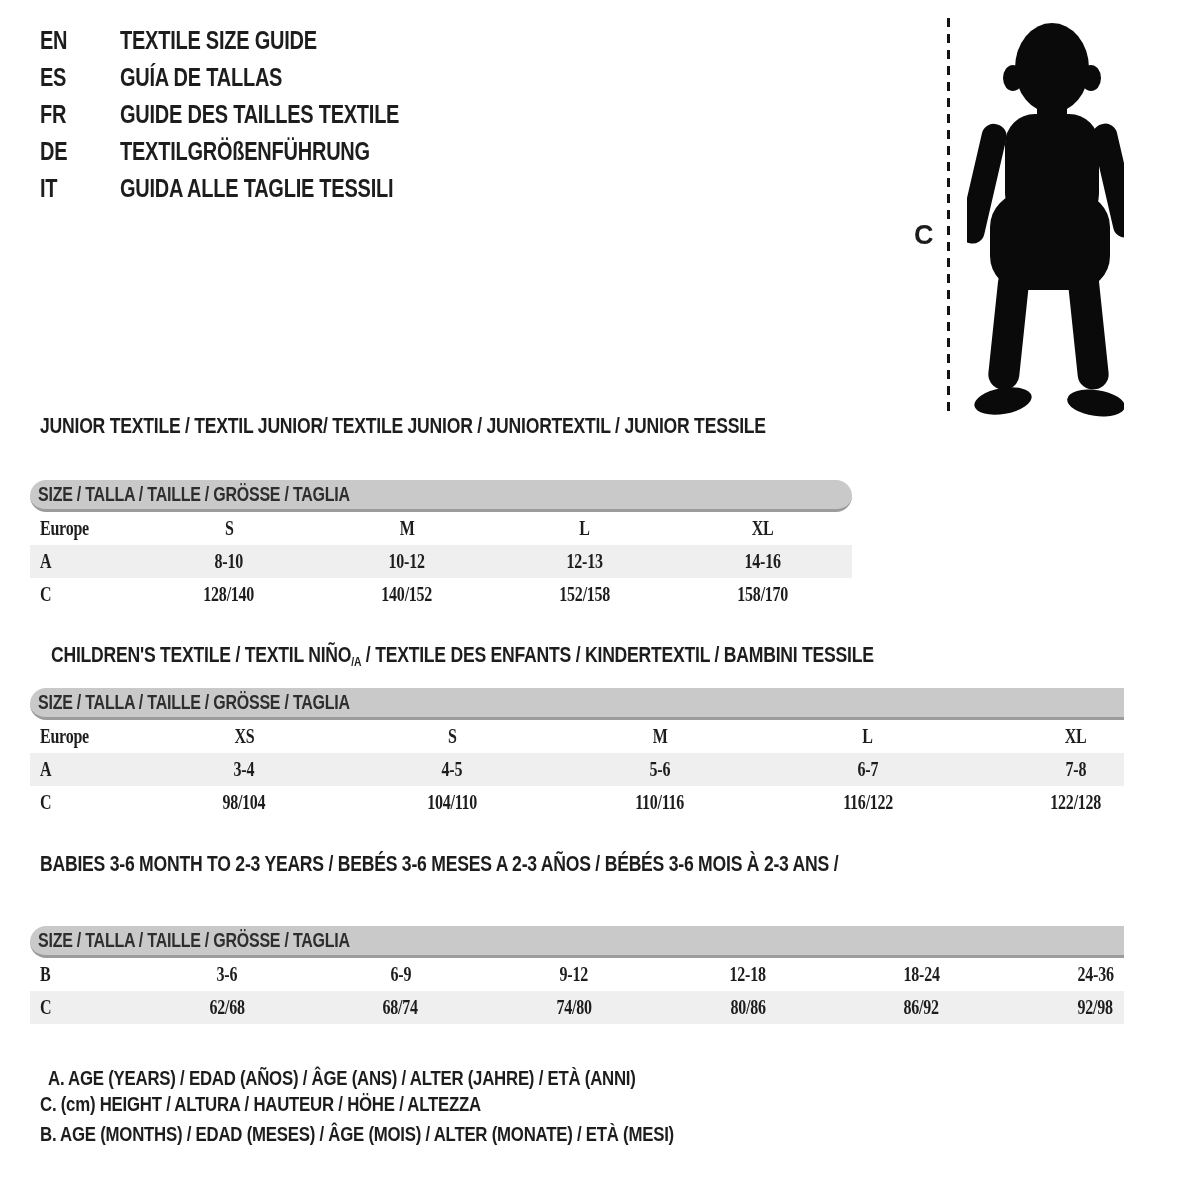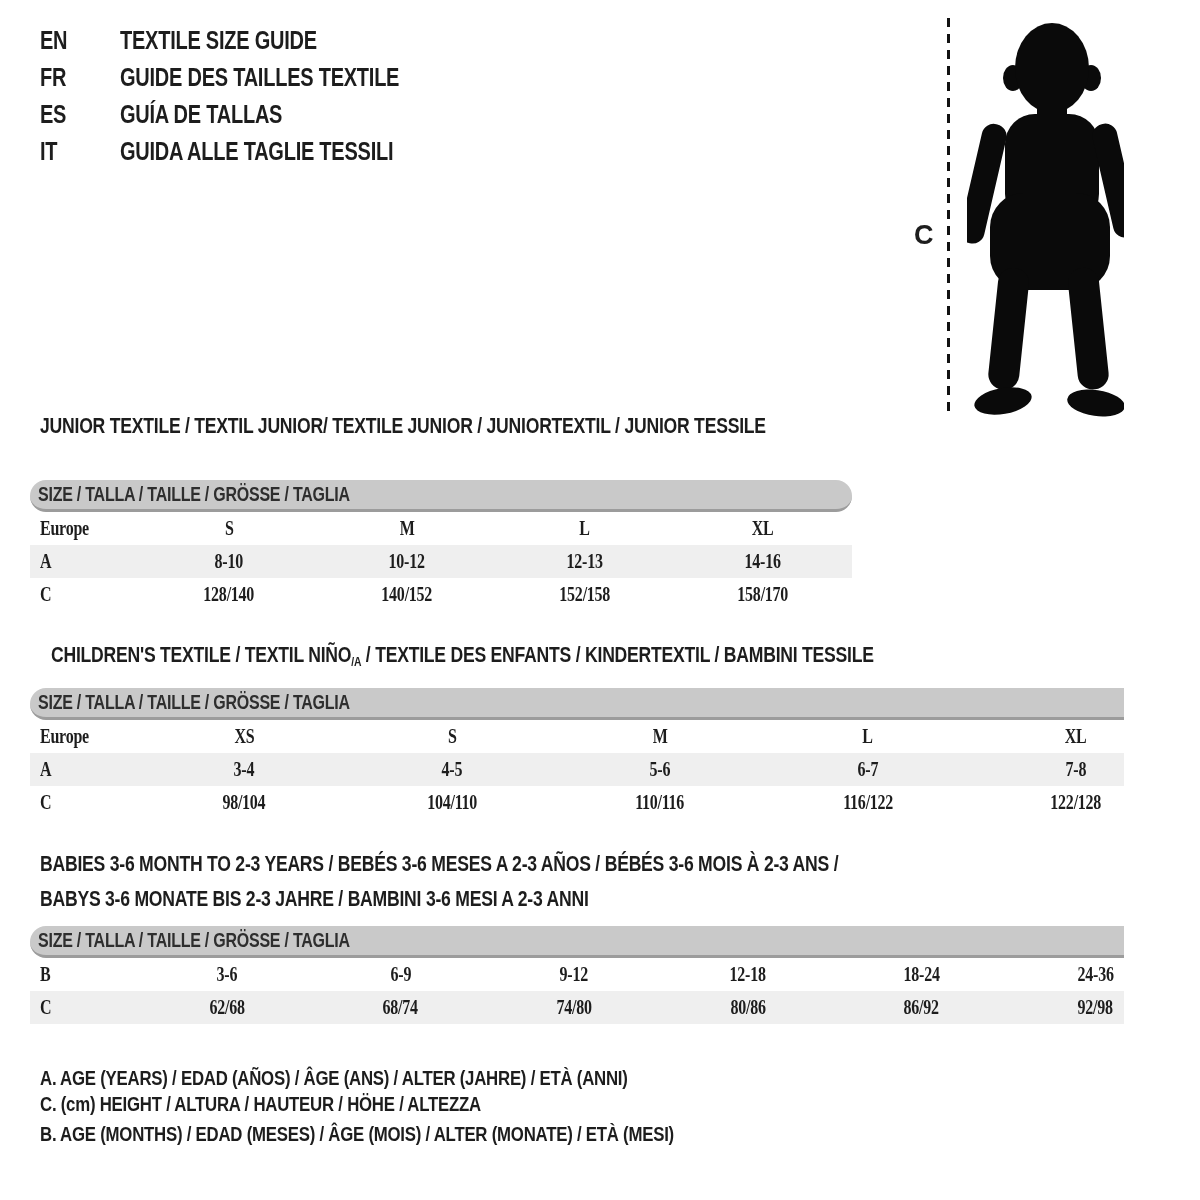--- a/index.html
+++ b/index.html
@@ -47,26 +47,30 @@
 <body>
 
 <div class="page">
 
   <div class="lang-block">
     <div class="lang-row">
       <span class="lang-code"><span class="cond">EN</span></span>
       <span><span class="cond">TEXTILE SIZE GUIDE</span></span>
     </div>
     <div class="lang-row">
+      <span class="lang-code"><span class="cond">ES</span></span>
+      <span><span class="cond">GUÍA DE TALLAS</span></span>
+    </div>
+    <div class="lang-row">
       <span class="lang-code"><span class="cond">FR</span></span>
       <span><span class="cond">GUIDE DES TAILLES TEXTILE</span></span>
     </div>
     <div class="lang-row">
-      <span class="lang-code"><span class="cond">ES</span></span>
-      <span><span class="cond">GUÍA DE TALLAS</span></span>
+      <span class="lang-code"><span class="cond">DE</span></span>
+      <span><span class="cond">TEXTILGRÖßENFÜHRUNG</span></span>
     </div>
     <div class="lang-row">
       <span class="lang-code"><span class="cond">IT</span></span>
       <span><span class="cond">GUIDA ALLE TAGLIE TESSILI</span></span>
     </div>
   </div>
 
   <div class="measure-label">C</div>
   <div class="dash-line"></div>
   <svg class="baby-svg" width="165" height="400" viewBox="0 0 165 400" aria-hidden="true">
@@ -145,23 +149,20 @@
       <span class="tval"><span class="cond-c">104/110</span></span>
       <span class="tval"><span class="cond-c">110/116</span></span>
       <span class="tval"><span class="cond-c">116/122</span></span>
       <span class="tval"><span class="cond-c">122/128</span></span>
     </div>
   </div>
 
   <div class="sec-title" style="top:851px;">
     <span class="cond">BABIES 3-6 MONTH TO 2-3 YEARS / BEBÉS 3-6 MESES A 2-3 AÑOS / BÉBÉS 3-6 MOIS À 2-3 ANS /</span>
   </div>
-  <div class="sec-title" style="top:886px;">
-    <span class="cond">BABYS 3-6 MONATE BIS 2-3 JAHRE / BAMBINI 3-6 MESI A 2-3 ANNI</span>
-  </div>
   <div class="tbl" style="left:30px;top:926px;width:1152px;">
     <div class="size-bar">
       <span class="cond">SIZE / TALLA / TAILLE / GRÖSSE / TAGLIA</span>
     </div>
     <div class="trow">
       <span class="tlbl"><span class="cond">B</span></span>
       <span class="tval"><span class="cond-c">3-6</span></span>
       <span class="tval"><span class="cond-c">6-9</span></span>
       <span class="tval"><span class="cond-c">9-12</span></span>
       <span class="tval"><span class="cond-c">12-18</span></span>
@@ -172,21 +173,21 @@
       <span class="tlbl"><span class="cond">C</span></span>
       <span class="tval"><span class="cond-c">62/68</span></span>
       <span class="tval"><span class="cond-c">68/74</span></span>
       <span class="tval"><span class="cond-c">74/80</span></span>
       <span class="tval"><span class="cond-c">80/86</span></span>
       <span class="tval"><span class="cond-c">86/92</span></span>
       <span class="tval"><span class="cond-c">92/98</span></span>
     </div>
   </div>
 
-  <div class="legend-line" style="top:1066px;">
+  <div class="legend-line" style="top:1066px;margin-left:8px;">
     <span class="cond">A. AGE (YEARS) / EDAD (AÑOS) / ÂGE (ANS) / ALTER (JAHRE) / ETÀ (ANNI)</span>
   </div>
   <div class="legend-line" style="top:1122px;">
     <span class="cond">B. AGE (MONTHS) / EDAD (MESES) / ÂGE (MOIS) / ALTER (MONATE) / ETÀ (MESI)</span>
   </div>
   <div class="legend-line" style="top:1092px;">
     <span class="cond">C. (cm) HEIGHT / ALTURA / HAUTEUR / HÖHE / ALTEZZA</span>
   </div>
 
 </div>

